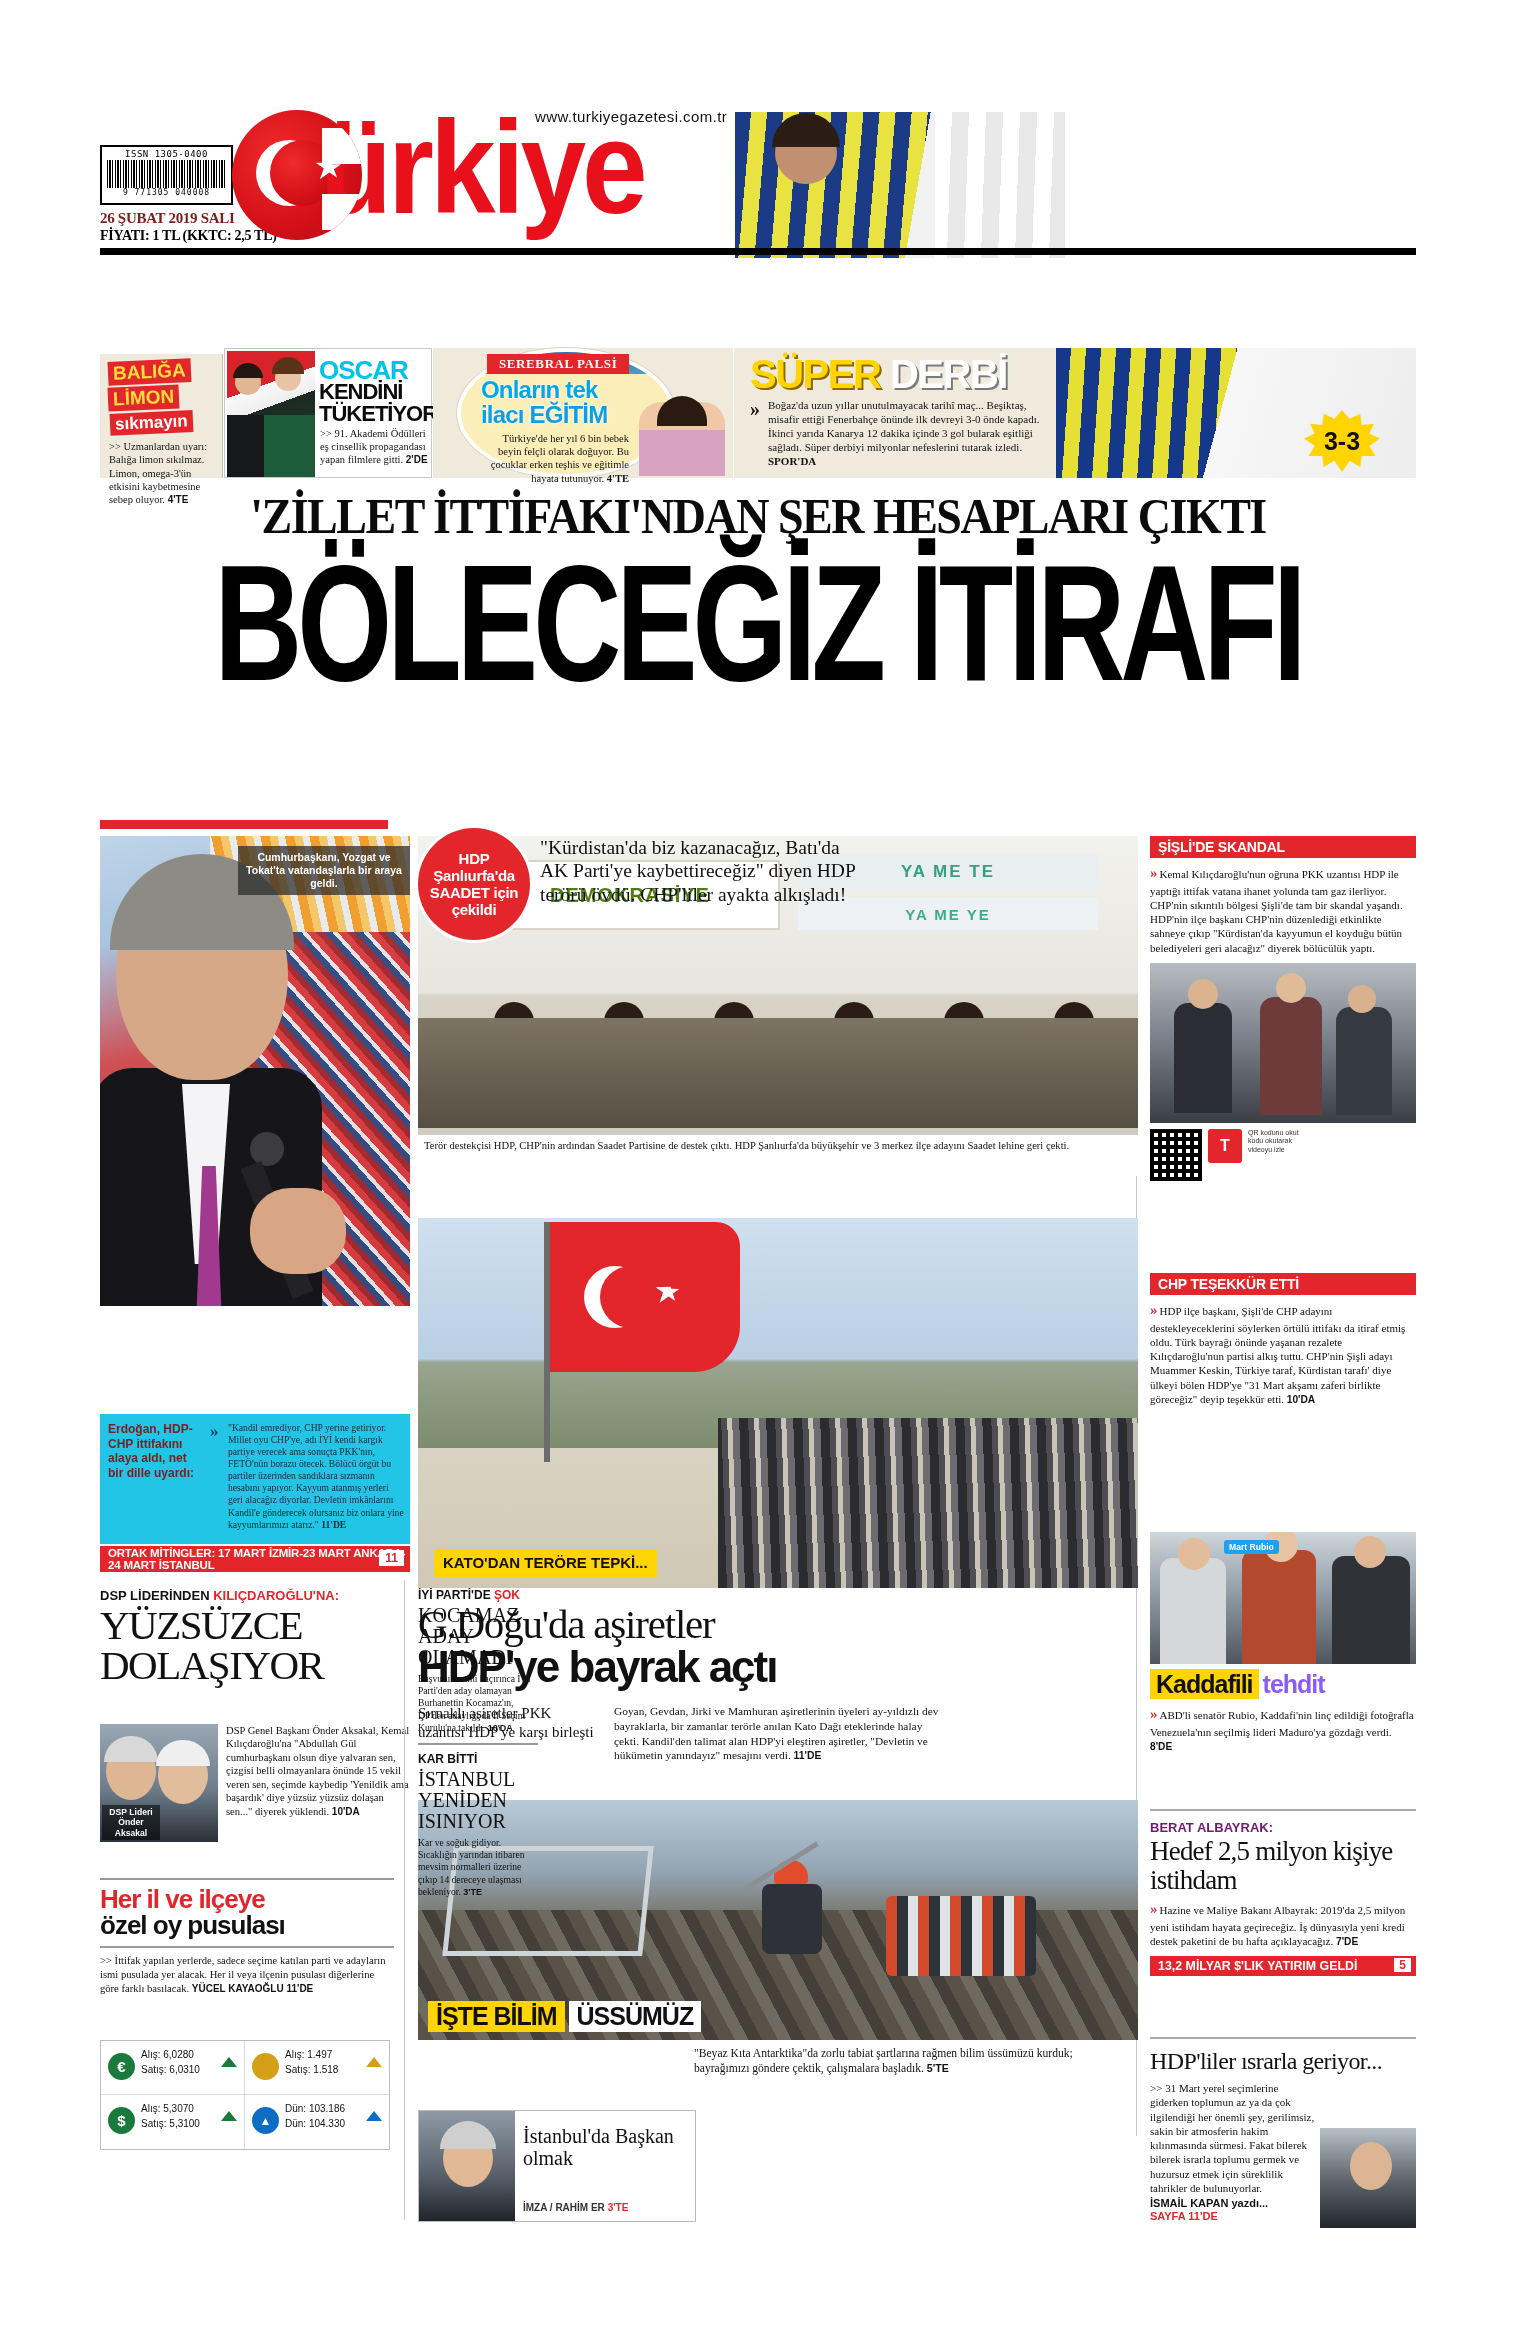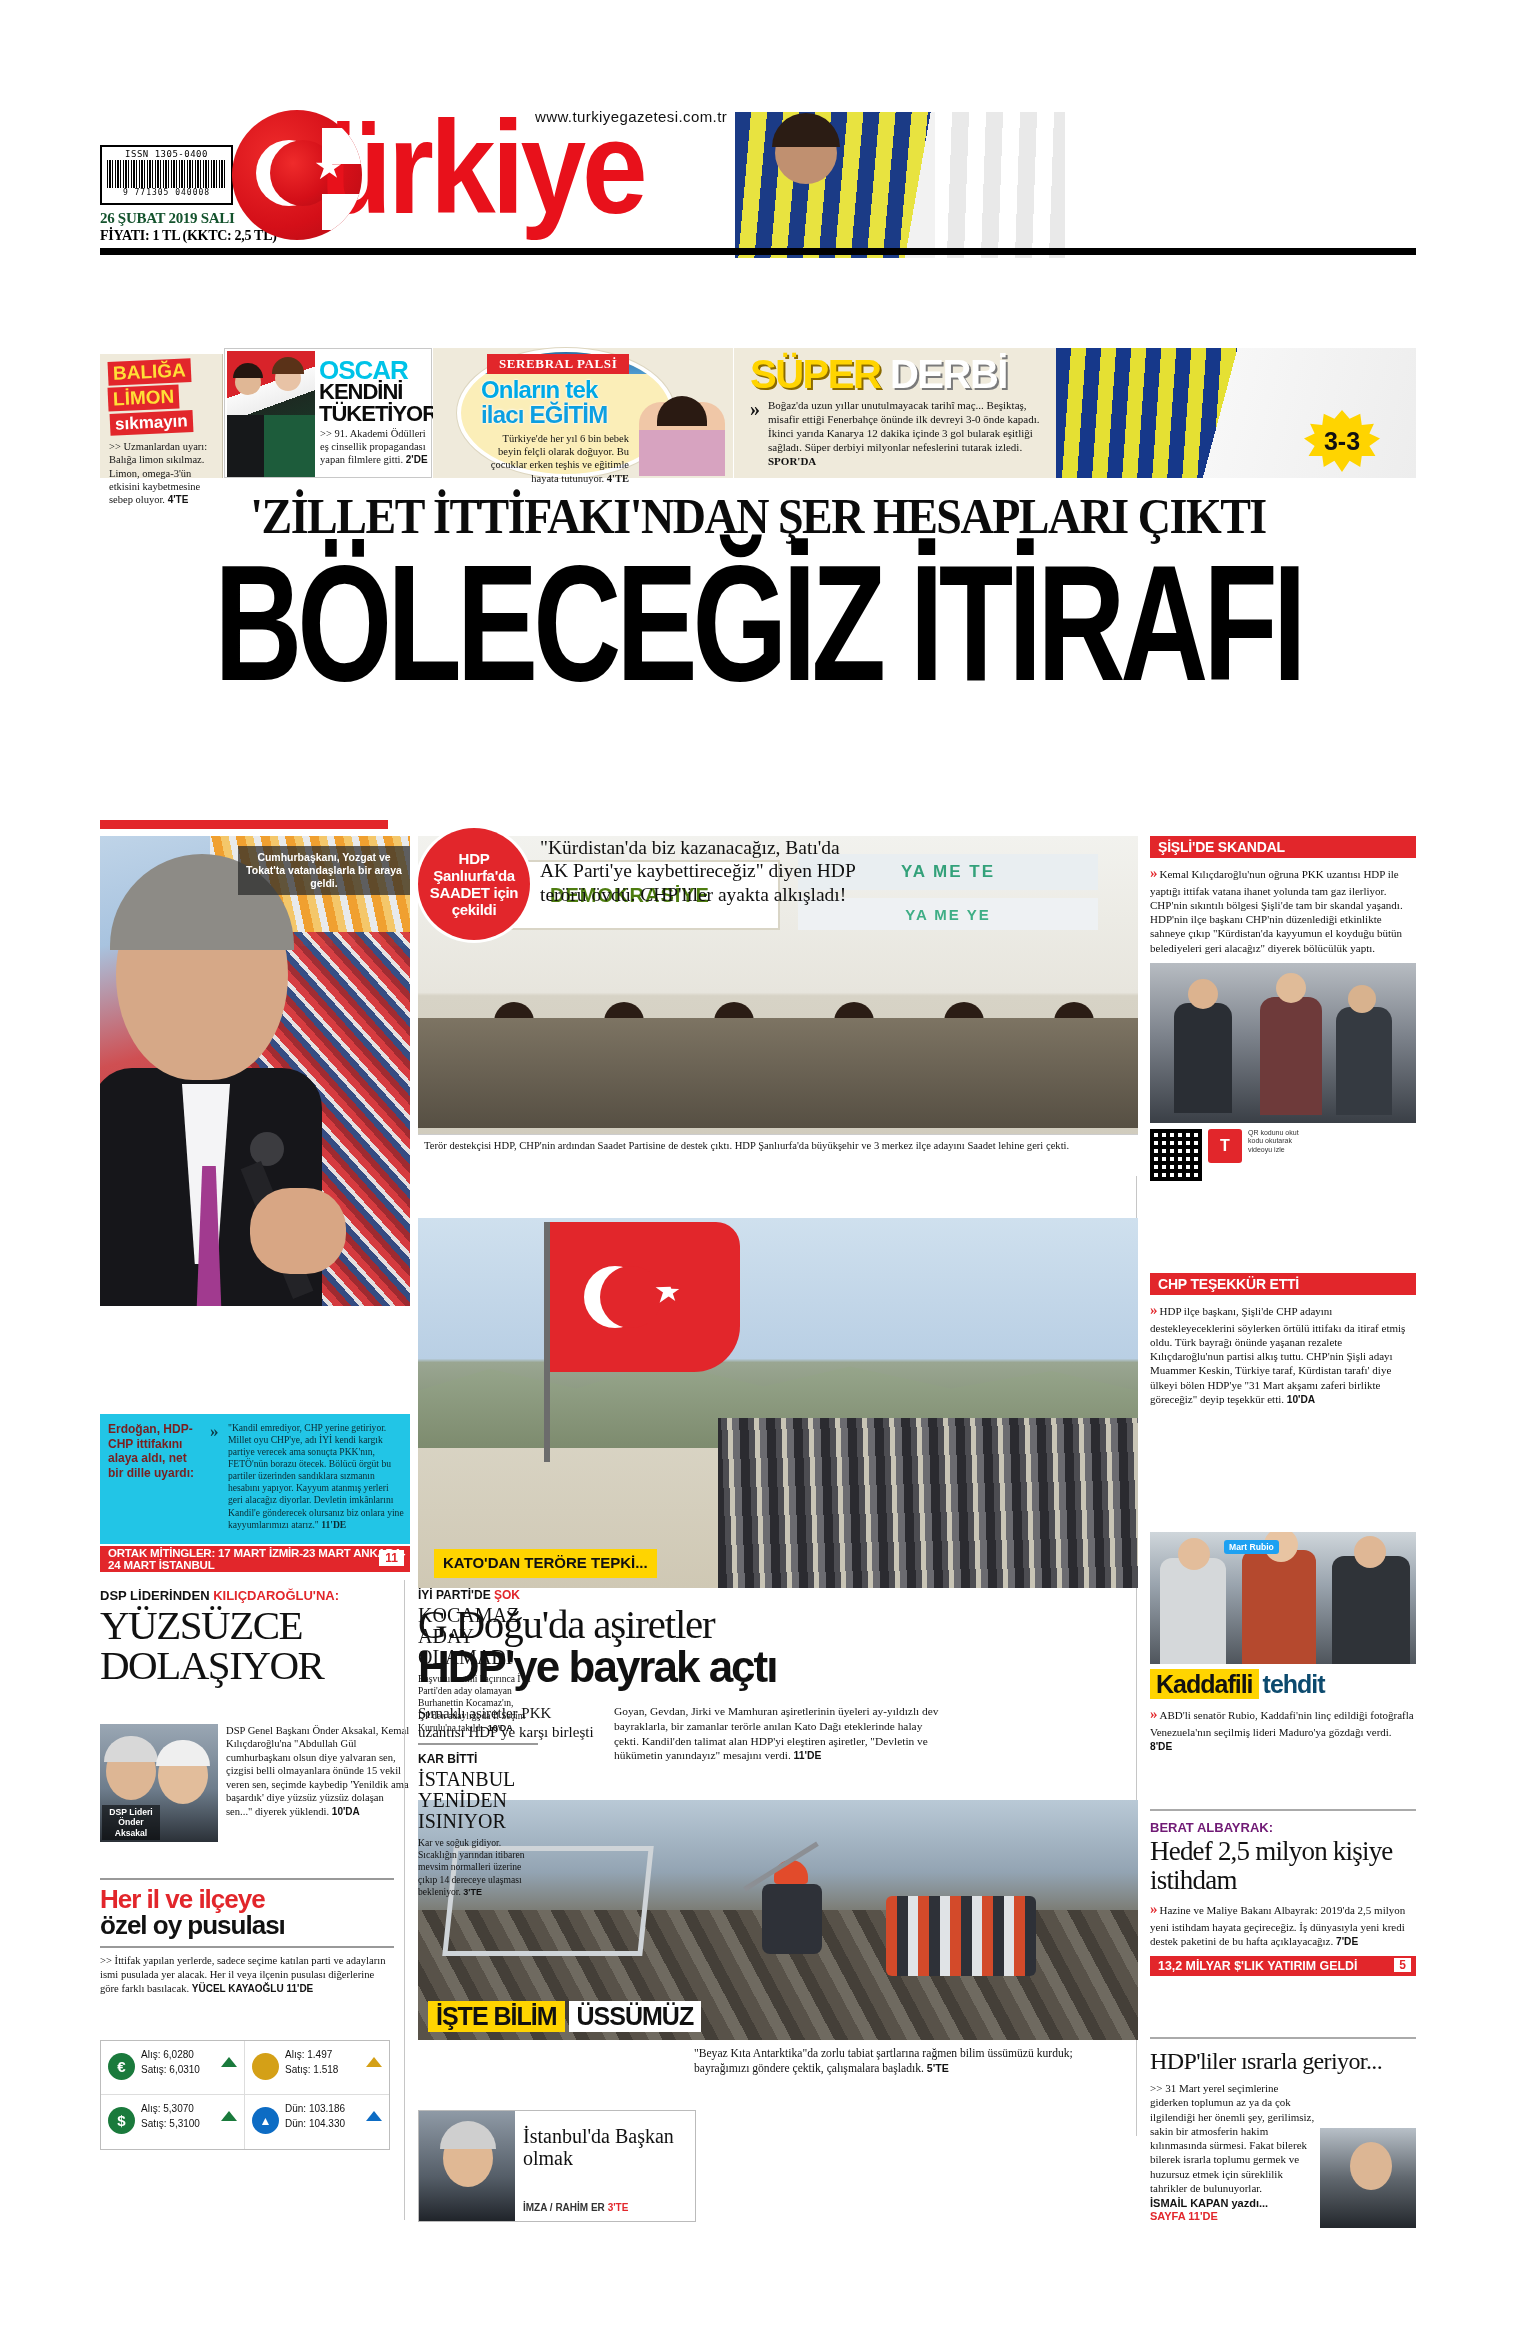--- a/index.html
+++ b/index.html
@@ -17,21 +17,21 @@
     position:absolute; left:100px; top:145px; width:133px; height:60px;
     border:2px solid #000; background:#fff;
     display:flex; flex-direction:column; align-items:center; justify-content:flex-start;
     padding-top:2px;
   }
   .issn-text { font-family:"DejaVu Sans Mono", monospace; font-size:9px; letter-spacing:0.5px; }
   .barcode { width:120px; height:28px; margin-top:1px;
     background: repeating-linear-gradient(to right,#000 0px,#000 1px,#fff 1px,#fff 2px,#000 2px,#000 4px,#fff 4px,#fff 5px,#000 5px,#000 6px,#fff 6px,#fff 8px); }
   .barcode-digits { font-family:"DejaVu Sans Mono", monospace; font-size:8px; letter-spacing:1px; }
   .date-line { position:absolute; left:100px; top:210px; font-family:"Liberation Serif",serif;
-    font-weight:bold; font-size:15px; color:#14532d; letter-spacing:-0.3px; }
+    font-weight:bold; font-size:15px; color:#7f1d1d; letter-spacing:-0.3px; }
   .price-line { position:absolute; left:100px; top:228px; font-family:"Liberation Serif",serif;
     font-weight:bold; font-size:14px; color:#000; letter-spacing:-0.3px; }
   .black-rule { position:absolute; left:100px; top:248px; width:1316px; height:7px; background:#000; }
 
   .website { position:absolute; left:535px; top:108px; font-family:"Liberation Sans",sans-serif;
     font-size:15px; color:#111; letter-spacing:0.4px; }
 
   .logo-wrap { position:absolute; left:232px; top:110px; width:500px; height:135px; }
   .flag-disc {
     position:absolute; left:0; top:0; width:130px; height:130px; border-radius:50%;
@@ -410,21 +410,21 @@
   .kad-photo .k1:after{content:"";position:absolute;left:18px;top:-20px;width:32px;height:32px;border-radius:50%;background:#e3bd9b;}
   .kad-photo .k2{position:absolute;left:92px;top:18px;width:74px;height:114px;background:#b5492e;border-radius:12px 12px 0 0;}
   .kad-photo .k2:after{content:"";position:absolute;left:22px;top:-22px;width:34px;height:34px;border-radius:50%;background:#e8c4a2;}
   .kad-photo .k3{position:absolute;left:182px;top:24px;width:78px;height:108px;background:#2f3338;border-radius:12px 12px 0 0;}
   .kad-photo .k3:after{content:"";position:absolute;left:22px;top:-20px;width:32px;height:32px;border-radius:50%;background:#dfb795;}
   .kad-tag { position:absolute; left:74px; top:8px; background:#1da1f2; color:#fff; border-radius:3px;
     font-family:"Liberation Sans",sans-serif; font-size:8.6px; font-weight:bold; padding:2px 5px; }
   .kad-title { margin-top:6px; }
   .kad-title .y { background:#ffd400; color:#111; font-family:"Liberation Sans",sans-serif;
     font-weight:bold; font-size:25px; padding:1px 6px; letter-spacing:-1px; }
-  .kad-title .w { color:#0c4a6e; font-family:"Liberation Sans",sans-serif; font-weight:bold;
+  .kad-title .w { color:#8b5cf6; font-family:"Liberation Sans",sans-serif; font-weight:bold;
     font-size:25px; letter-spacing:-1px; }
 
   .berat-k { font-family:"Liberation Sans",sans-serif; font-weight:bold; font-size:13px; color:#701a75; }
   .berat-h { font-family:"Liberation Serif",serif; font-size:27px; line-height:1.06; color:#111;
     letter-spacing:-0.8px; margin-top:2px; }
   .berat-bar { background:#e2262b; color:#fff; font-family:"Liberation Sans",sans-serif;
     font-weight:bold; font-size:12.4px; padding:3px 8px; margin-top:8px; position:relative; }
   .berat-bar .pg { position:absolute; right:5px; top:2px; background:#fff; color:#e2262b;
     padding:0 5px; font-size:12px; }
 

